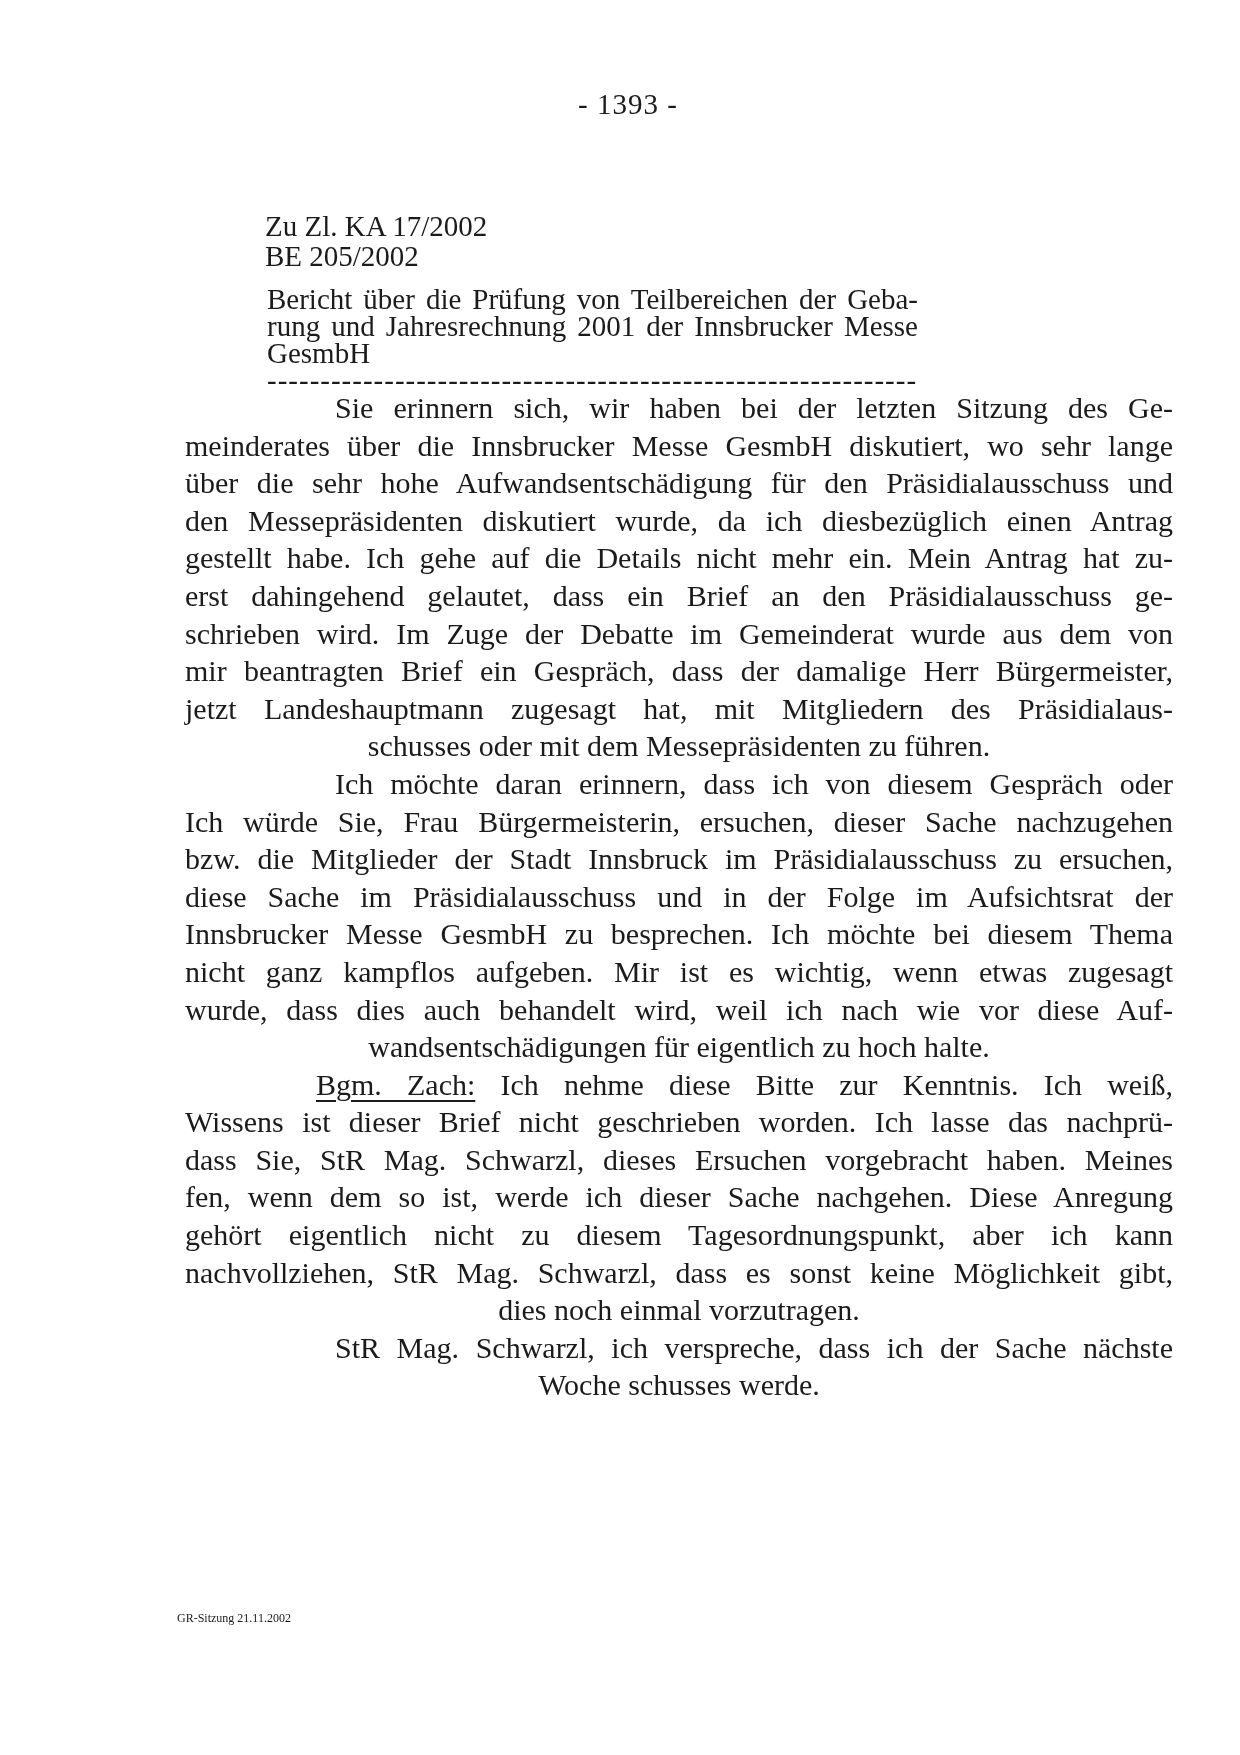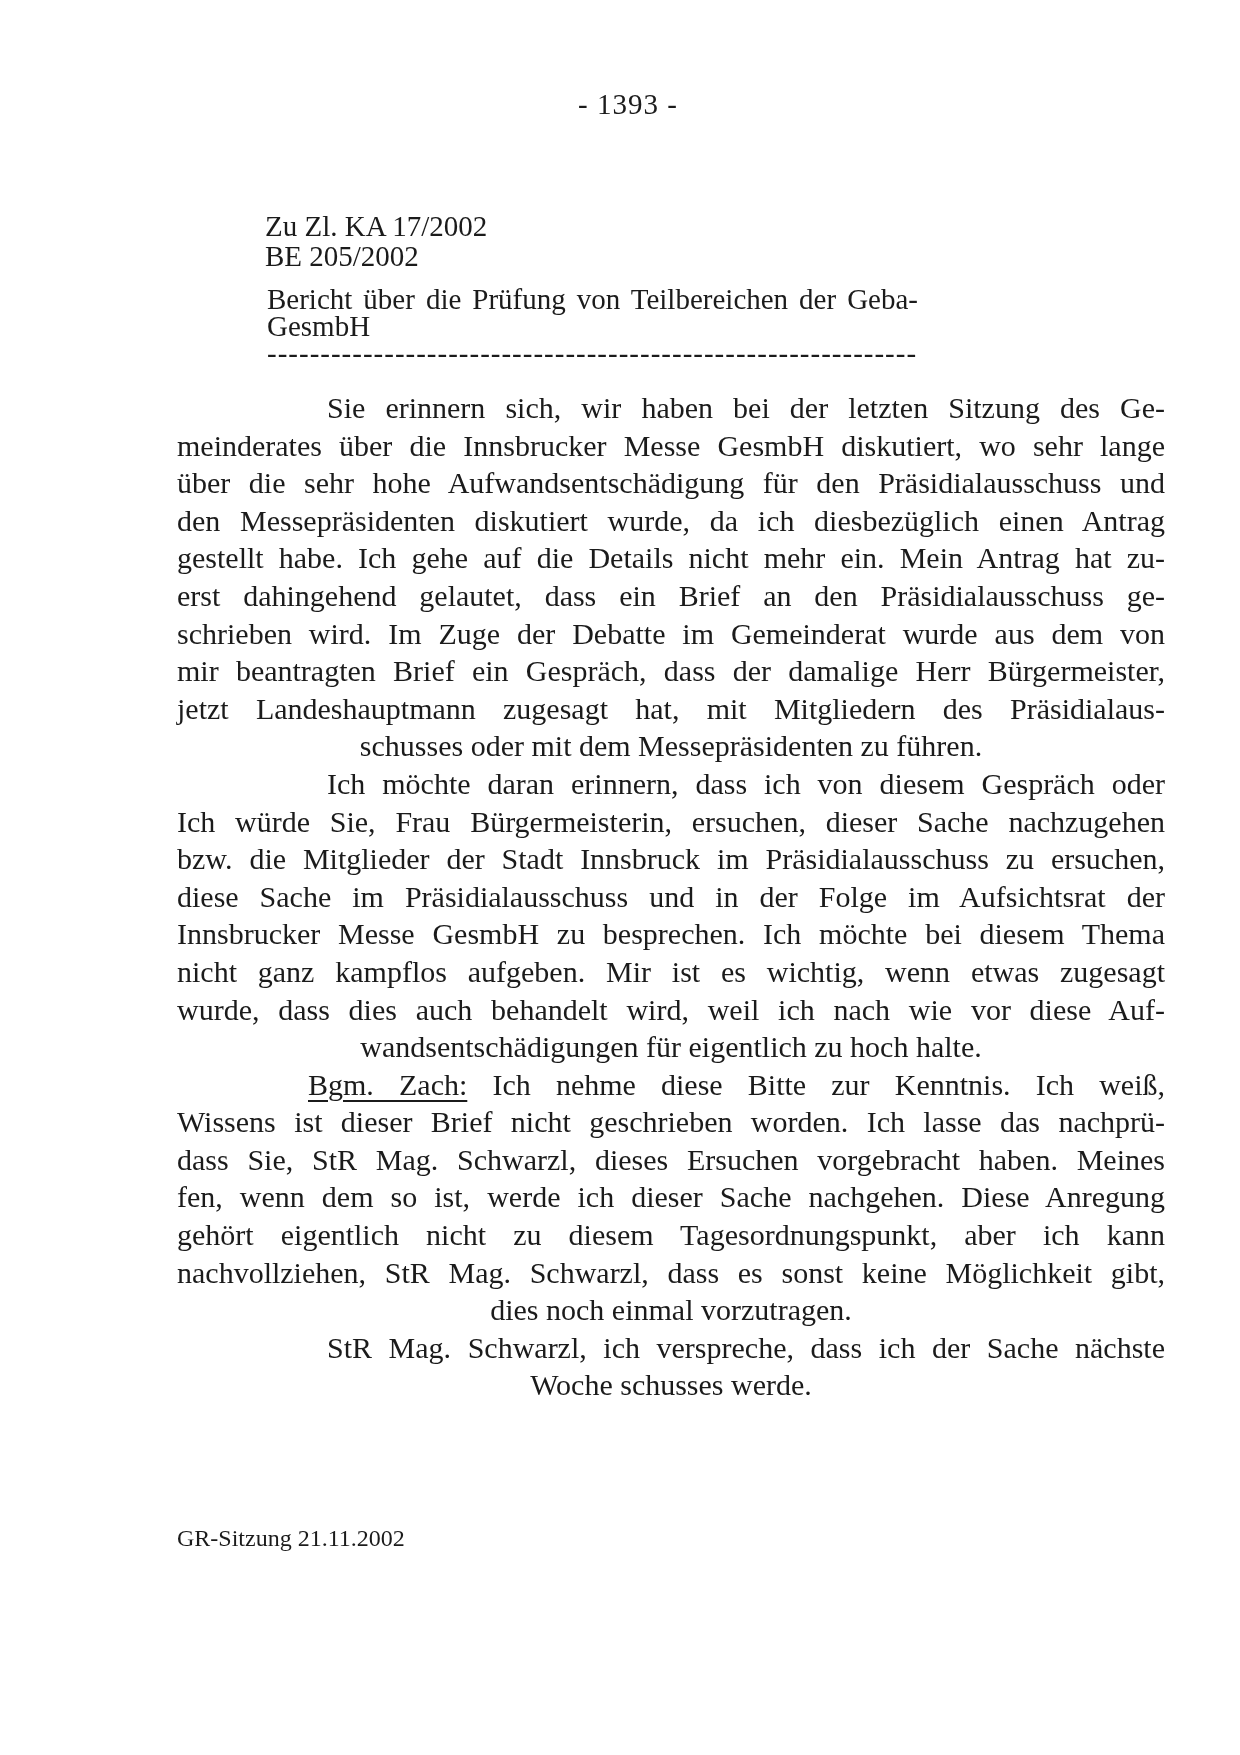--- a/index.html
+++ b/index.html
@@ -50,21 +50,21 @@
     width: 651px;
     height: 27px;
     overflow: hidden;
     white-space: nowrap;
     letter-spacing: 1px;
     line-height: 27px;
   }
   .doc-body {
     position: absolute;
     top: 389px;
-    left: 177px;
+    left: 185px;
     width: 988px;
     font-size: 30px;
   }
   .doc-body .line {
     line-height: 37.6px;
     height: 37.6px;
     text-align: justify;
     text-align-last: justify;
     overflow: visible;
   }
@@ -74,40 +74,41 @@
   }
   .doc-body .line.ind1 { padding-left: 150px; }
   .doc-body .line.ind2 { padding-left: 131px; }
   .uline {
     text-decoration: underline;
     text-decoration-thickness: 2px;
     text-underline-offset: 5px;
   }
   .footer-note {
     position: absolute;
-    top: 1524px;
+    top: 1604px;
     left: 177px;
-    font-size: 24px;
+    font-size: 12px;
     line-height: 28px;
   }
 </style>
 </head>
 <body>
 
 <div class="page">
 
   <div class="page-number">- 1393 -</div>
 
   <div class="ref-block">
     <div class="ref-line">Zu Zl. KA 17/2002</div>
     <div class="ref-line">BE 205/2002</div>
   </div>
 
   <div class="title-block">
     <div class="title-line just">Bericht über die Prüfung von Teilbereichen der Geba-</div>
+    <div class="title-line just">rung und Jahresrechnung 2001 der Innsbrucker Messe</div>
     <div class="title-line">GesmbH</div>
     <div class="divider">--------------------------------------------------------------------------------</div>
   </div>
 
   <div class="doc-body" id="doc-body">
       <div class="line ind1">Sie erinnern sich, wir haben bei der letzten Sitzung des Ge-</div>
       <div class="line">meinderates über die Innsbrucker Messe GesmbH diskutiert, wo sehr lange</div>
       <div class="line">über die sehr hohe Aufwandsentschädigung für den Präsidialausschuss und</div>
       <div class="line">den Messepräsidenten diskutiert wurde, da ich diesbezüglich einen Antrag</div>
       <div class="line">gestellt habe. Ich gehe auf die Details nicht mehr ein. Mein Antrag hat zu-</div>

